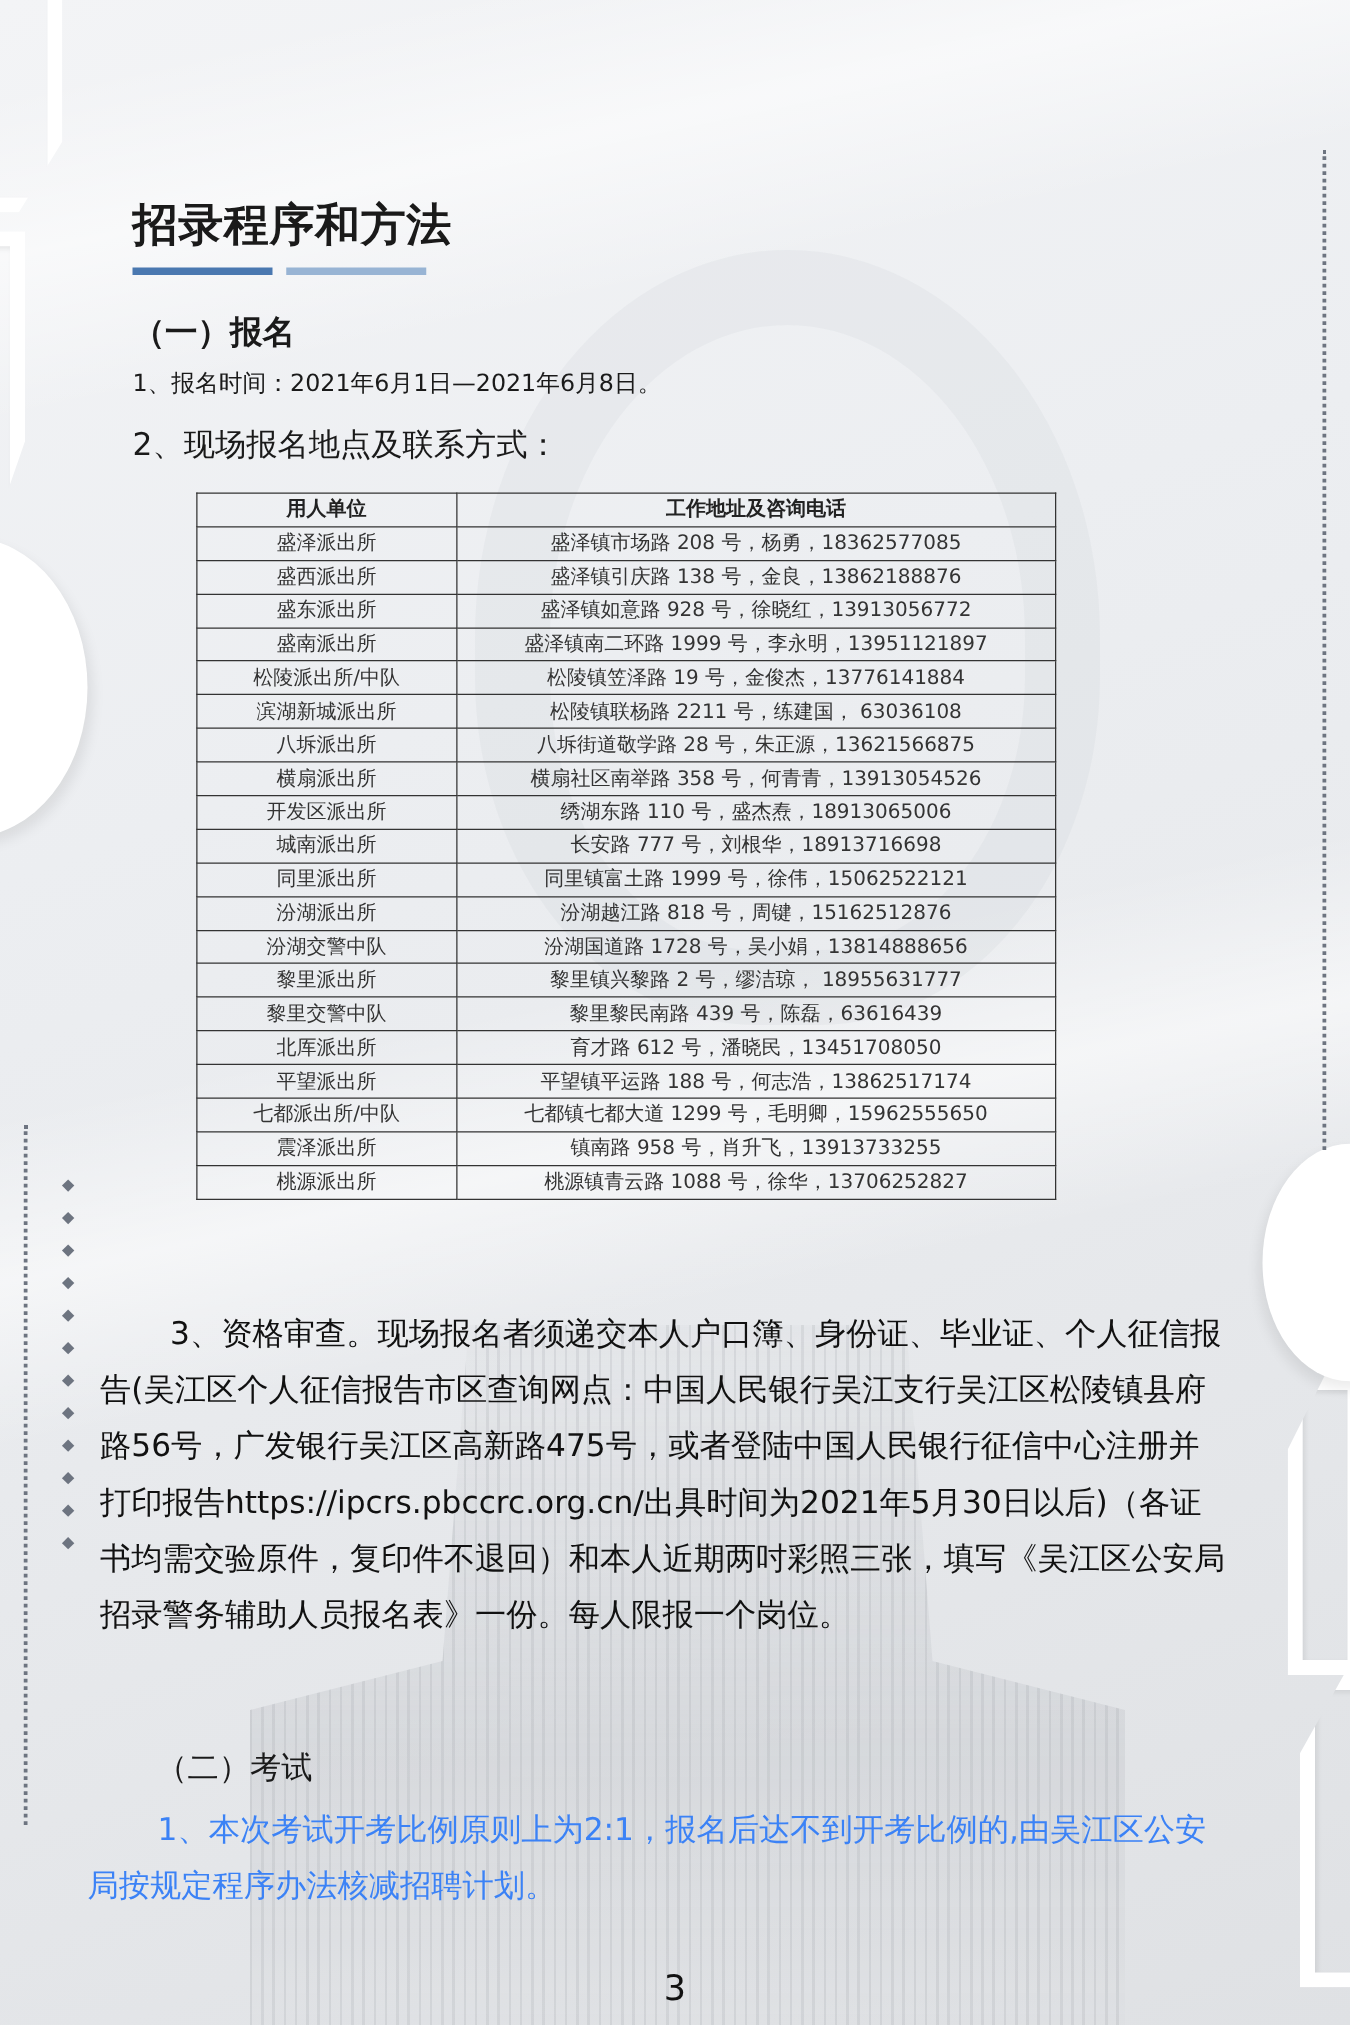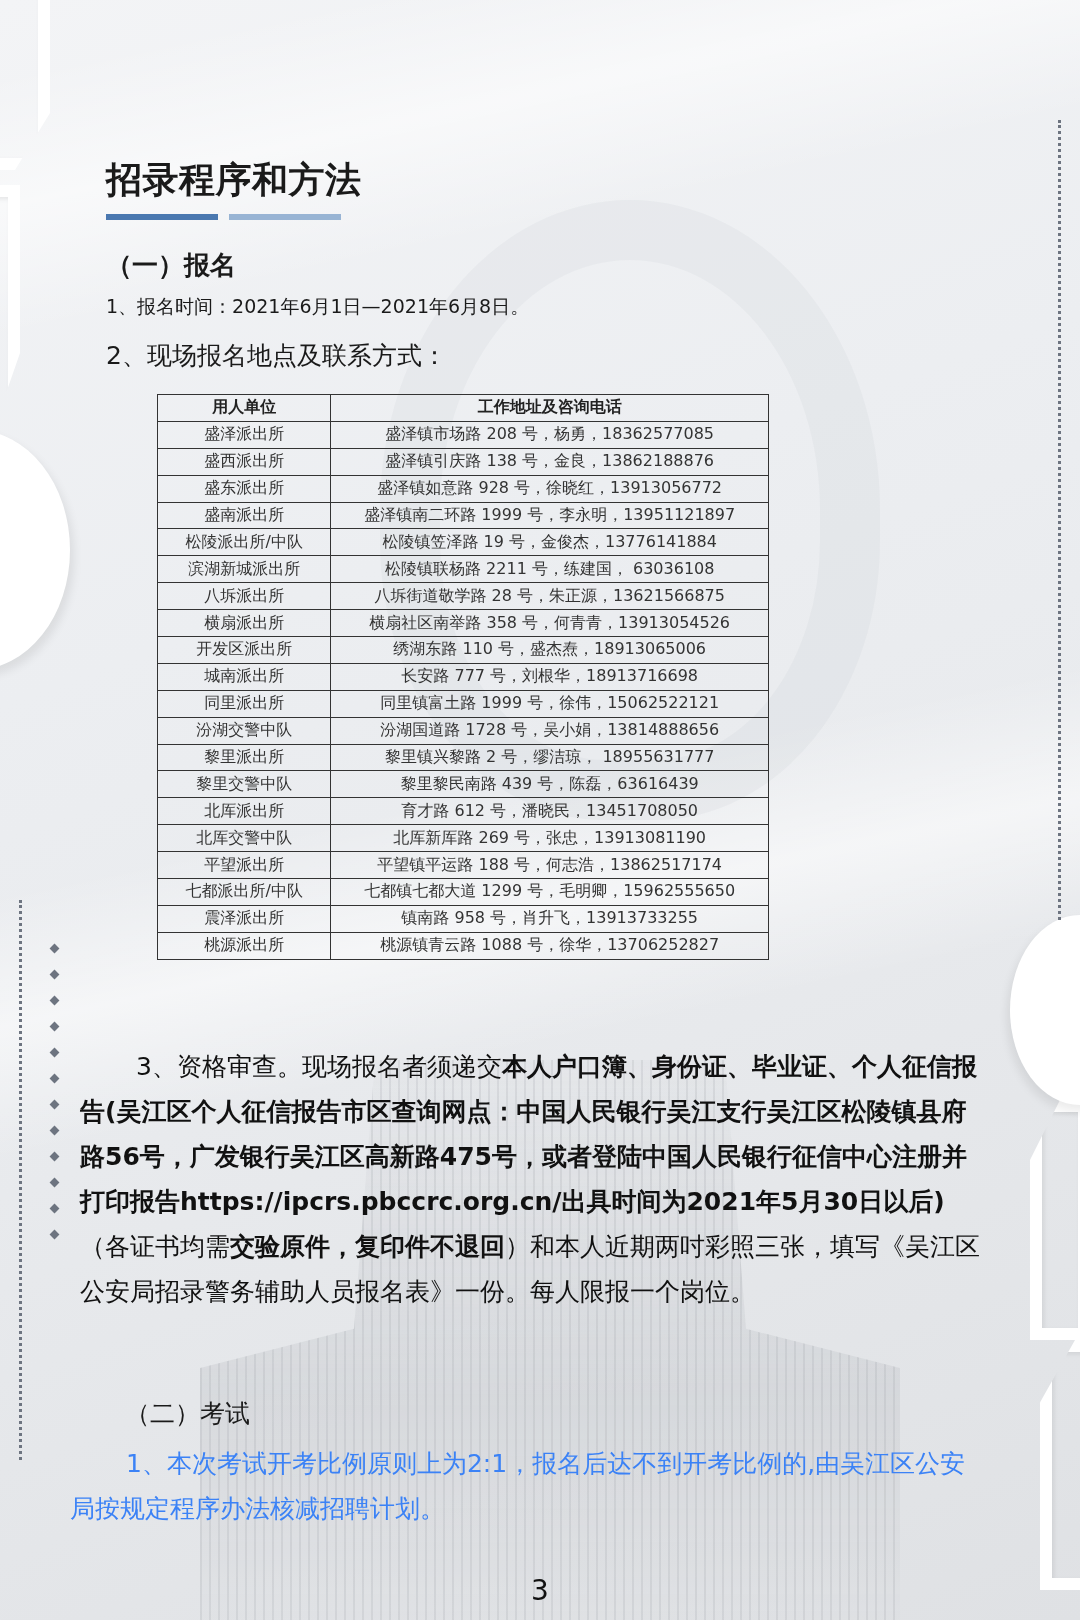--- a/index.html
+++ b/index.html
@@ -71,38 +71,38 @@
       position: absolute; left: 106px; top: 112px;
       font-size: 36px; font-weight: bold; color: #1a1a1a; letter-spacing: 0.5px;
     }
     .title-bar-1 { position: absolute; left: 106px; top: 170px; width: 112px; height: 6px; background: #4a78b0; }
     .title-bar-2 { position: absolute; left: 229px; top: 170px; width: 112px; height: 6px; background: #98b4d4; }
     .sec1 { position: absolute; left: 106px; top: 204px; font-size: 26px; font-weight: bold; }
     .line1 { position: absolute; left: 106px; top: 250px; font-size: 19px; }
     .line2 { position: absolute; left: 106px; top: 295px; font-size: 25px; }
 
     table.units {
-      position: absolute; left: 157px; top: 350px; width: 612px;
+      position: absolute; left: 157px; top: 350px; width: 688px;
       border-collapse: collapse; font-size: 16px; color: #333;
       font-family: "DejaVu Sans", sans-serif;
     }
     table.units th, table.units td {
       border: 1.5px solid #333; height: 26.9px; text-align: center; padding: 0 4px;
       white-space: nowrap;
     }
     table.units th { font-weight: bold; color: #222; }
     table.units col.c1 { width: 208px; }
     table.units col.c2 { width: 480px; }
 
     .para3 {
       position: absolute; left: 80px; top: 1000px; width: 900px;
       font-size: 25px; line-height: 45px; color: #111;
     }
     .para3 .indent { display: inline-block; width: 56px; }
-    .para3 b { font-weight: bold; }
+    .para3 b { font-weight: normal; }
     .sec2 { position: absolute; left: 125px; top: 1353px; font-size: 25px; font-weight: normal; }
     .para4 {
       position: absolute; left: 70px; top: 1397px; width: 900px;
       font-size: 25px; line-height: 45px; color: #3b82f6;
     }
     .para4 .indent { display: inline-block; width: 56px; }
     .pagenum {
       position: absolute; left: 0; width: 1080px; top: 1530px;
       text-align: center; font-size: 28px; color: #111;
     }
@@ -196,38 +196,38 @@
         </tr>
         <tr>
           <td>城南派出所</td>
           <td>长安路 777 号，刘根华，18913716698</td>
         </tr>
         <tr>
           <td>同里派出所</td>
           <td>同里镇富土路 1999 号，徐伟，15062522121</td>
         </tr>
         <tr>
+          <td>汾湖派出所</td>
+          <td>汾湖越江路 818 号，周键，15162512876</td>
+        </tr>
+        <tr>
           <td>汾湖交警中队</td>
           <td>汾湖国道路 1728 号，吴小娟，13814888656</td>
         </tr>
         <tr>
           <td>黎里派出所</td>
           <td>黎里镇兴黎路 2 号，缪洁琼， 18955631777</td>
         </tr>
         <tr>
           <td>黎里交警中队</td>
           <td>黎里黎民南路 439 号，陈磊，63616439</td>
         </tr>
         <tr>
           <td>北厍派出所</td>
           <td>育才路 612 号，潘晓民，13451708050</td>
-        </tr>
-        <tr>
-          <td>北厍交警中队</td>
-          <td>北厍新厍路 269 号，张忠，13913081190</td>
         </tr>
         <tr>
           <td>平望派出所</td>
           <td>平望镇平运路 188 号，何志浩，13862517174</td>
         </tr>
         <tr>
           <td>七都派出所/中队</td>
           <td>七都镇七都大道 1299 号，毛明卿，15962555650</td>
         </tr>
         <tr>

